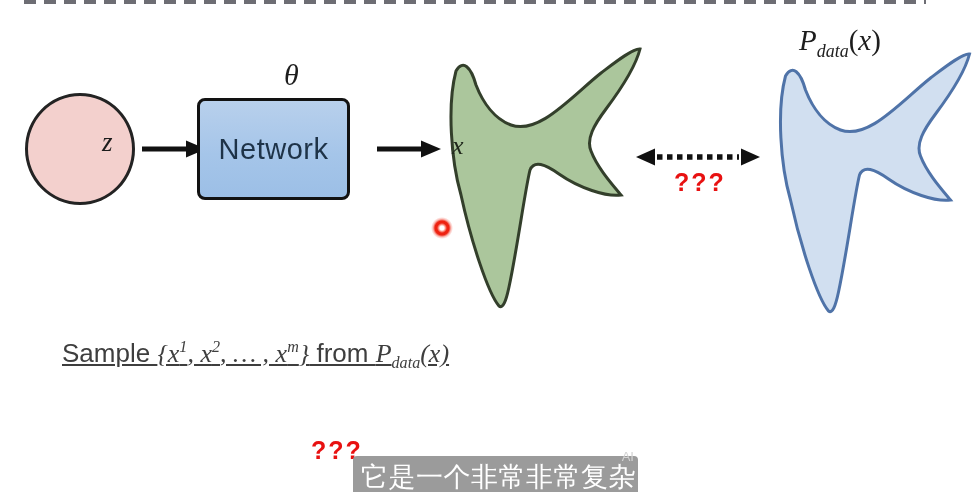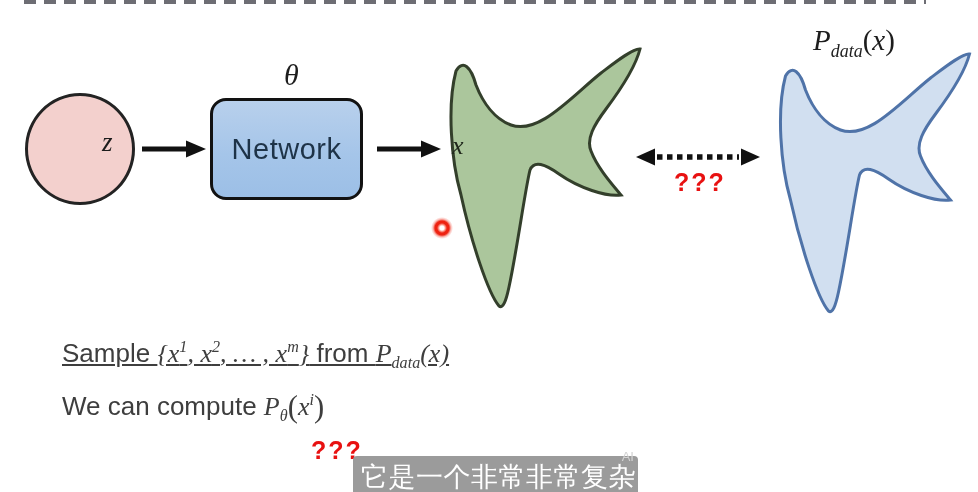--- a/index.html
+++ b/index.html
@@ -14,31 +14,31 @@
   .z-circle{
     position:absolute;left:25px;top:93px;width:104px;height:106px;
     border:3px solid #232323;border-radius:50%;background:#f3d0cd;
   }
   .math{font-family:"Liberation Serif","DejaVu Serif",serif;font-style:italic;}
   .mup{font-family:"Liberation Serif","DejaVu Serif",serif;font-style:normal;}
   .z-label{position:absolute;left:102px;top:127px;font-size:27px;color:#1c1c1c;}
   .x-label{position:absolute;left:452px;top:131px;font-size:26px;color:#20281c;}
   .theta-label{position:absolute;left:284px;top:58px;font-size:30px;color:#1d1d1d;}
   .net-box{
-    position:absolute;left:210px;top:98px;width:147px;height:96px;
-    border:3px solid #121212;border-radius:16px;
+    position:absolute;left:197px;top:98px;width:147px;height:96px;
+    border:3px solid #121212;border-radius:8px;
     background:linear-gradient(180deg,#b8d0ec 0%,#a5c5e9 55%,#9cbfe6 100%);
     display:flex;align-items:center;justify-content:center;
   }
   .net-box span{font-size:29px;color:#1e3348;letter-spacing:.5px;}
   .arrow-svg{position:absolute;}
   .plabel{position:absolute;font-size:29px;color:#1d1d1d;white-space:nowrap;}
   .plabel sub{font-size:62%;line-height:0;}
   .pth{left:492px;top:28px;}
-  .pda{left:799px;top:24px;margin-left:14px;}
+  .pda{left:799px;top:24px;}
   .blob{position:absolute;}
   .laser{
     position:absolute;left:431px;top:217px;width:22px;height:22px;border-radius:50%;
     background:radial-gradient(circle,#ffffff 0 2px,#ffb3a8 3px,#ee2211 5px 7px,rgba(238,40,20,.30) 9px,rgba(238,40,20,0) 11px);
   }
   .qmark{
     position:absolute;color:#e81111;font-weight:bold;font-size:25px;letter-spacing:2px;
   }
   .q-top{left:674px;top:168px;}
   .q-bottom{left:311px;top:436px;}
@@ -111,23 +111,20 @@
   </svg>
 
   <div class="plabel pda">
     <span class="math">P</span><sub class="math">data</sub><span class="mup">(</span><span class="math">x</span><span class="mup">)</span>
   </div>
 
   <div class="note line1">
     <span>Sample </span><span class="math">{x</span><sup class="math">1</sup><span class="math">, x</span><sup class="math">2</sup><span class="math">, … , x</span><sup class="math">m</sup><span class="math">}</span><span> from </span><span class="math">P</span><sub class="math">data</sub><span class="math">(x)</span>
   </div>
 
-  <div class="note line2">
-    <span>We can compute </span><span class="math">P</span><sub class="math">θ</sub><span class="bp">(</span><span class="math">x</span><sup class="math">i</sup><span class="bp">)</span>
-  </div>
 
   <span class="qmark q-bottom">???</span>
 
   <div class="subtitle">
     <span class="wm">AI</span>
     <span class="cn">它是一个非常非常复杂</span>
   </div>
 
 </div>
 

